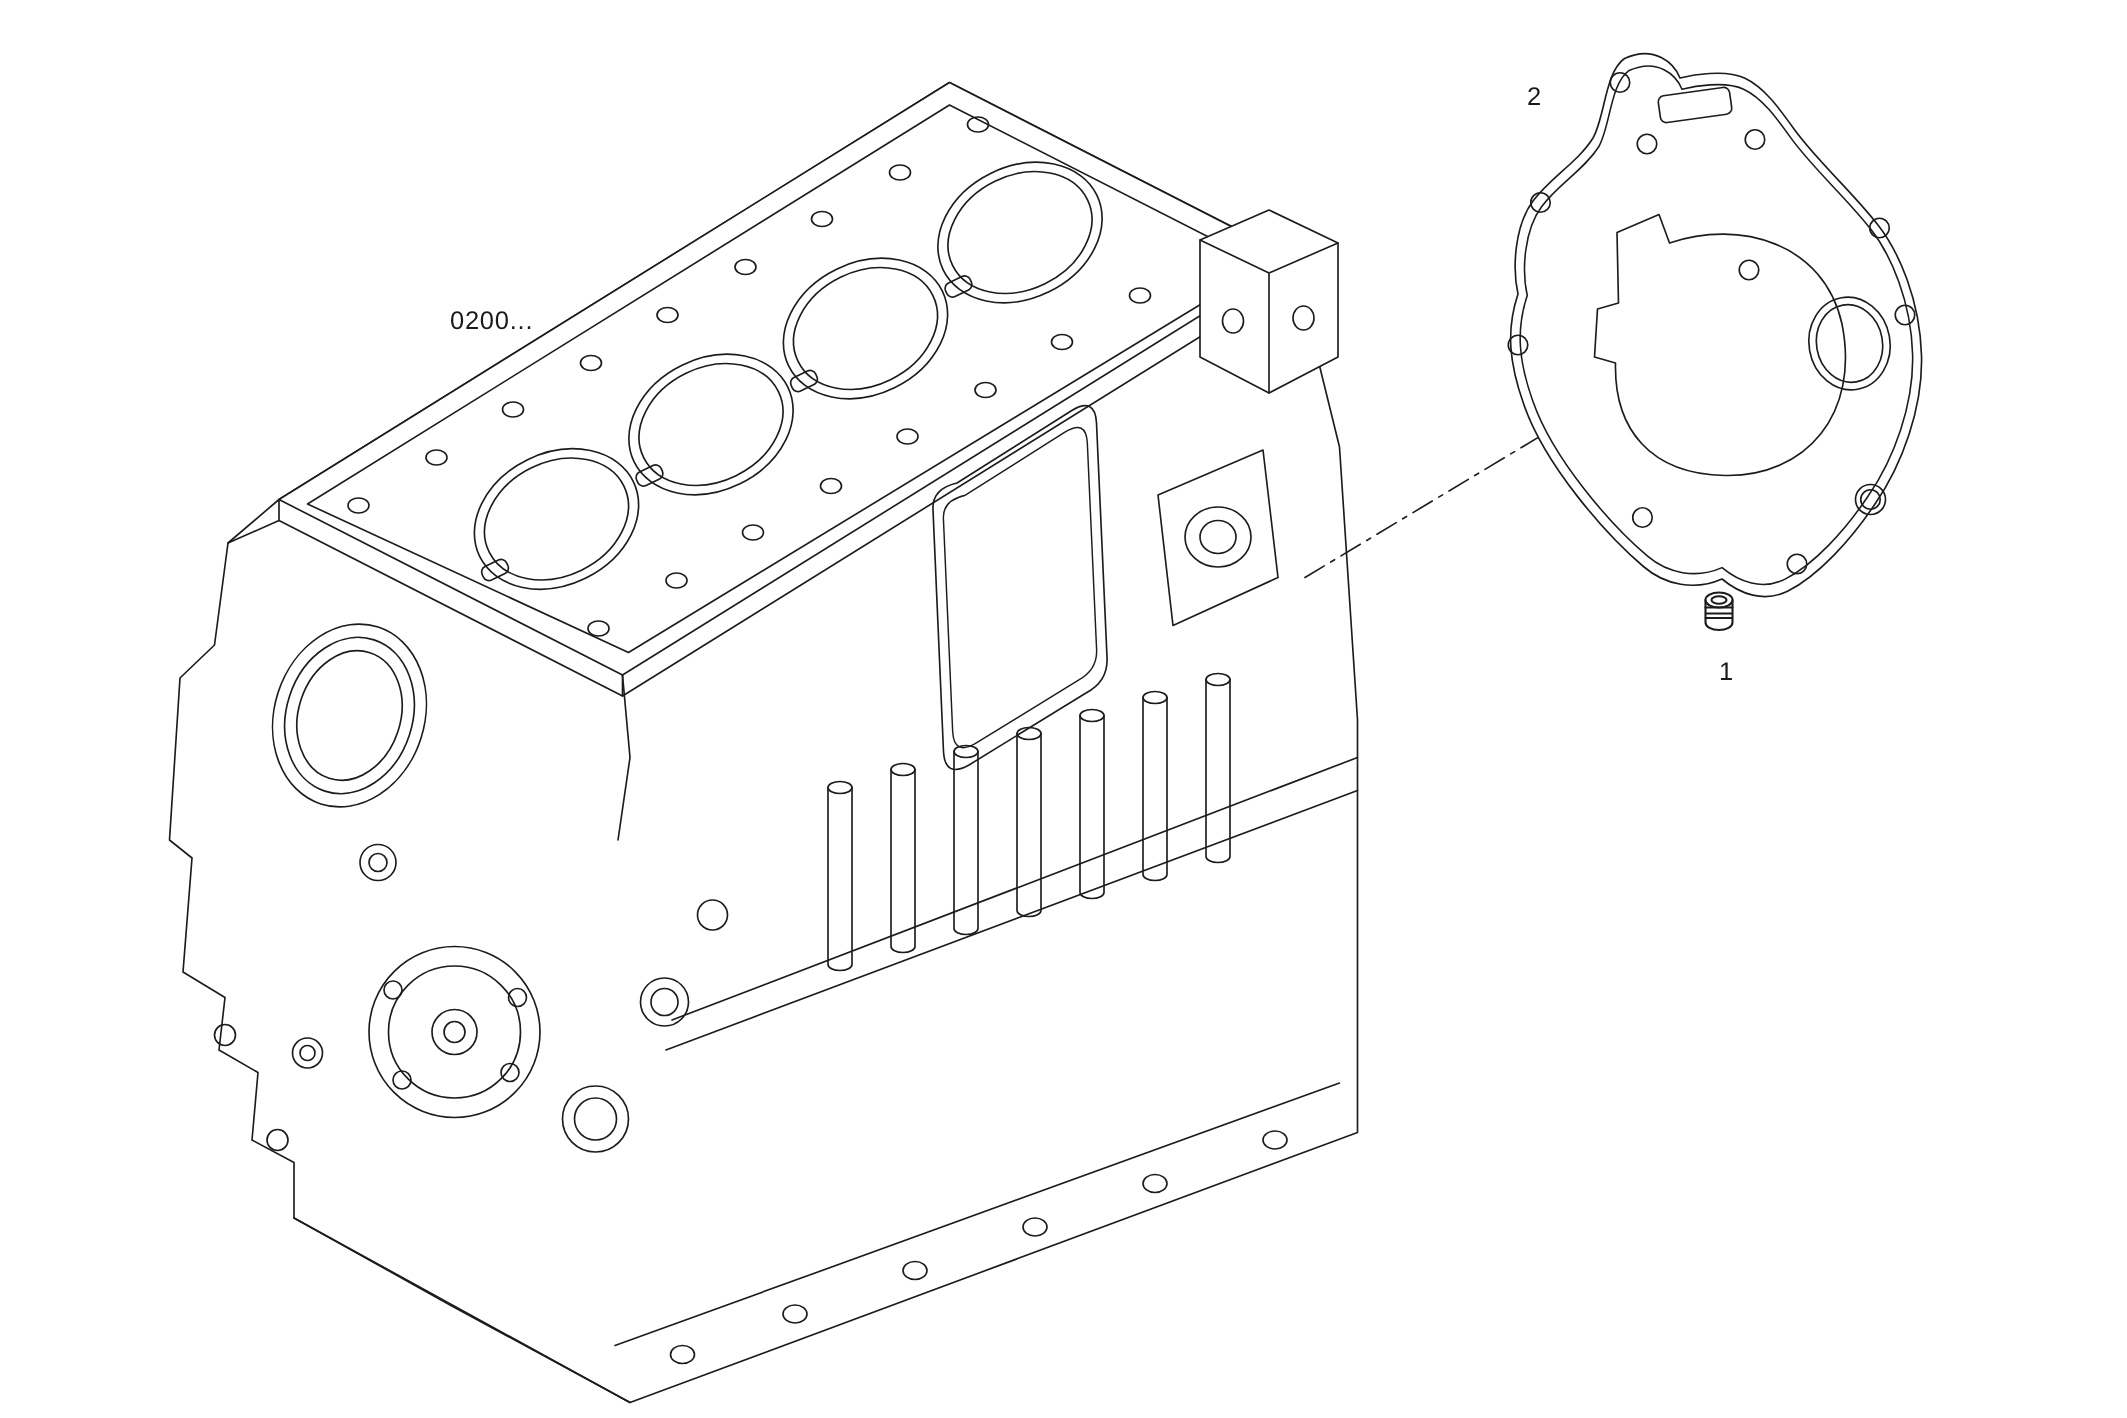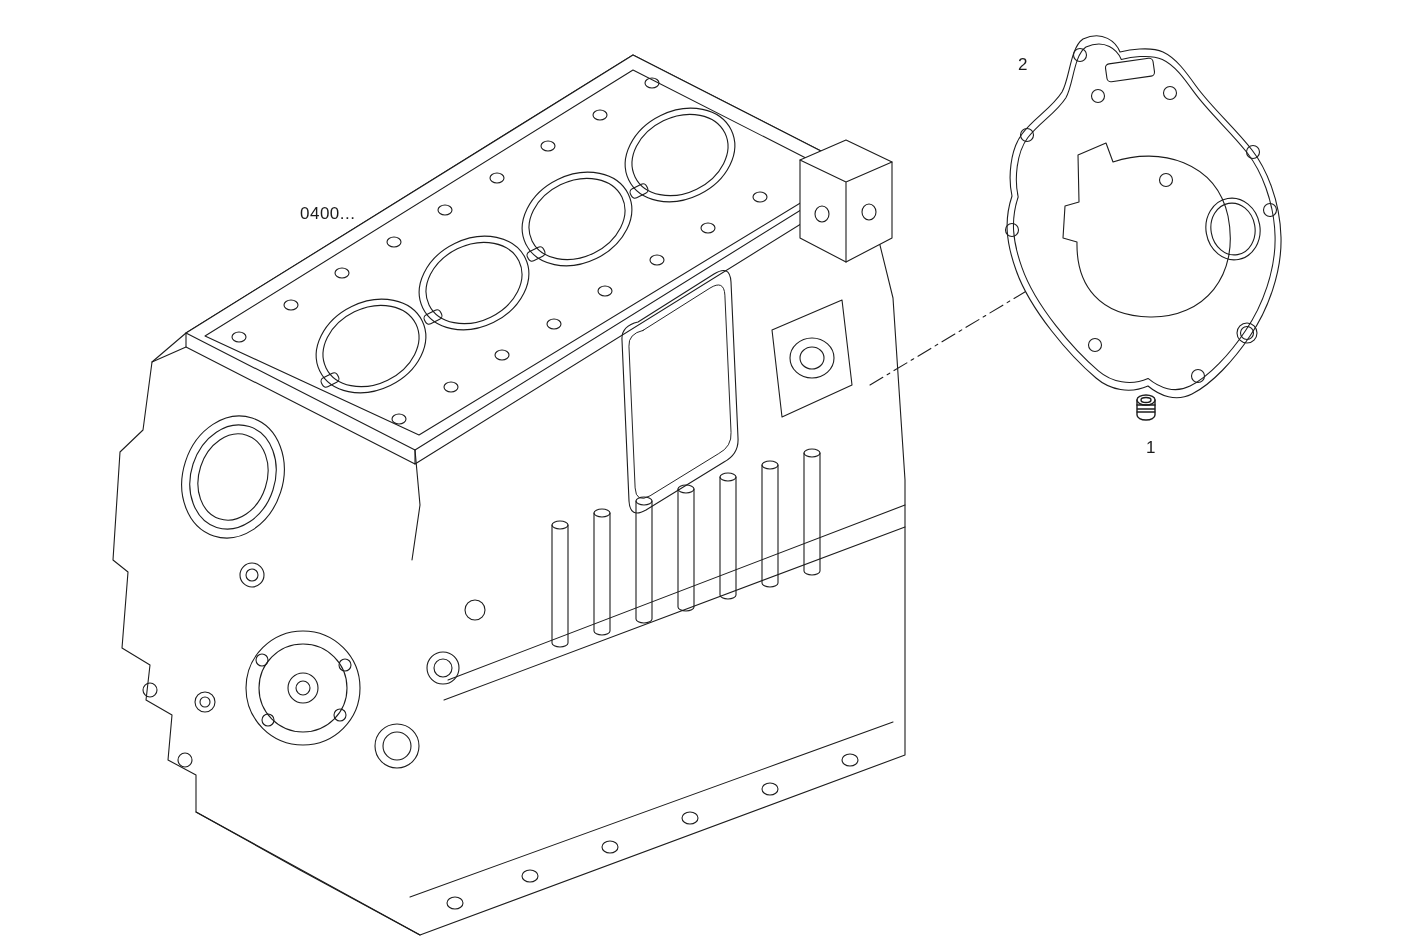--- a/index.html
+++ b/index.html
@@ -255,19 +255,19 @@
       <g transform="translate(1146,400)" stroke-width="1.4">
         <path fill="#ffffff" d="M-9,0 L-9,15 A9,5 0 0 0 9,15 L9,0"></path>
         <ellipse rx="9" ry="5" fill="#ffffff"></ellipse>
         <ellipse rx="5" ry="2.5"></ellipse>
         <path d="M-9,5 L9,5 M-8.6,9 L8.6,9 M-8.8,12 L8.8,12"></path>
       </g>
 
     </g>
   </svg>
 
-  <div id="label-block-ref" class="diagram-label">0400...</div>
+  <div id="label-block-ref" class="diagram-label">0200...</div>
 
   <div id="callout-2" class="diagram-label callout">2</div>
 
   <div id="callout-1" class="diagram-label callout">1</div>
 
 </div>
 
 </body></html>

